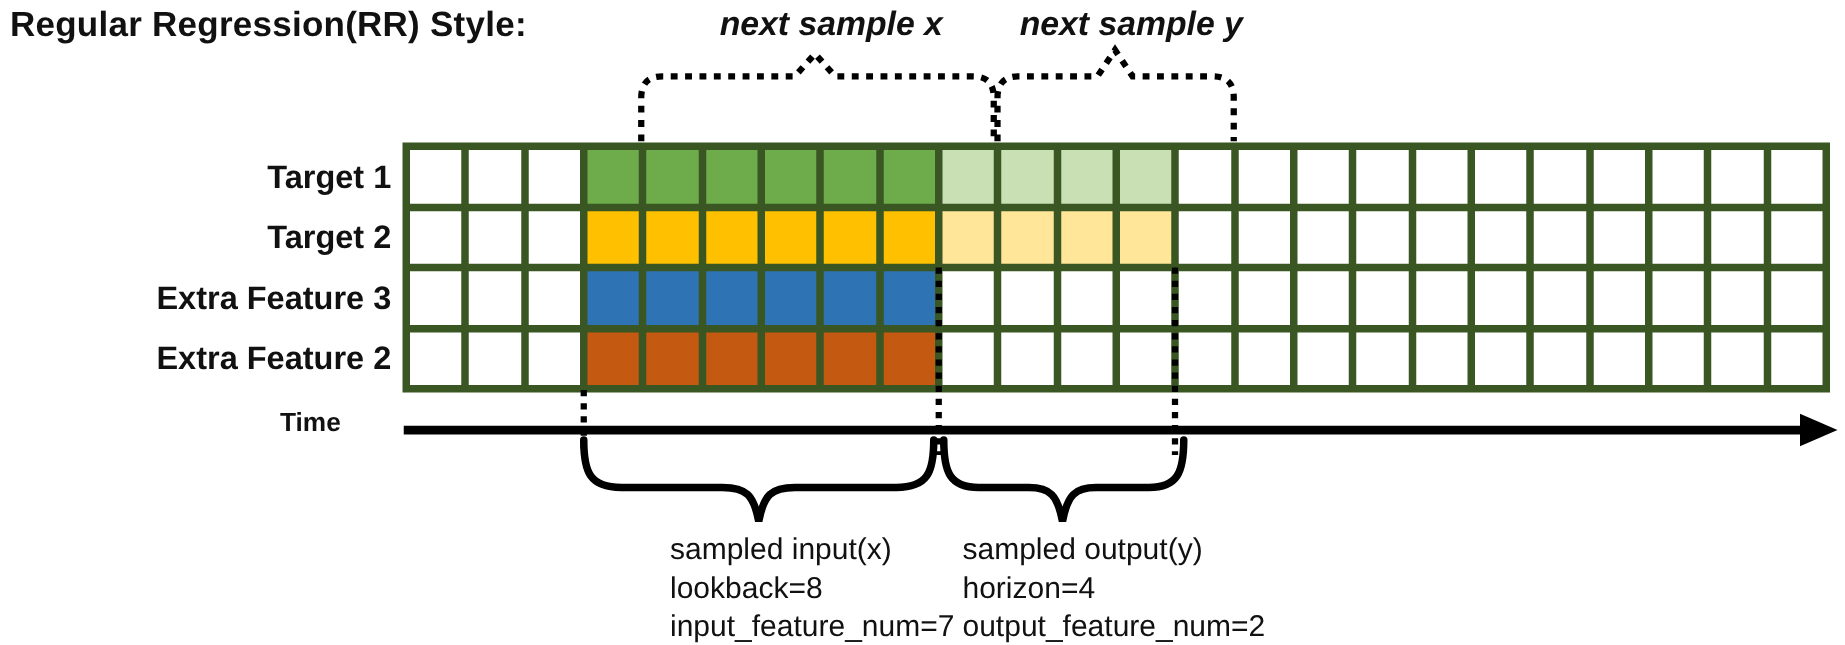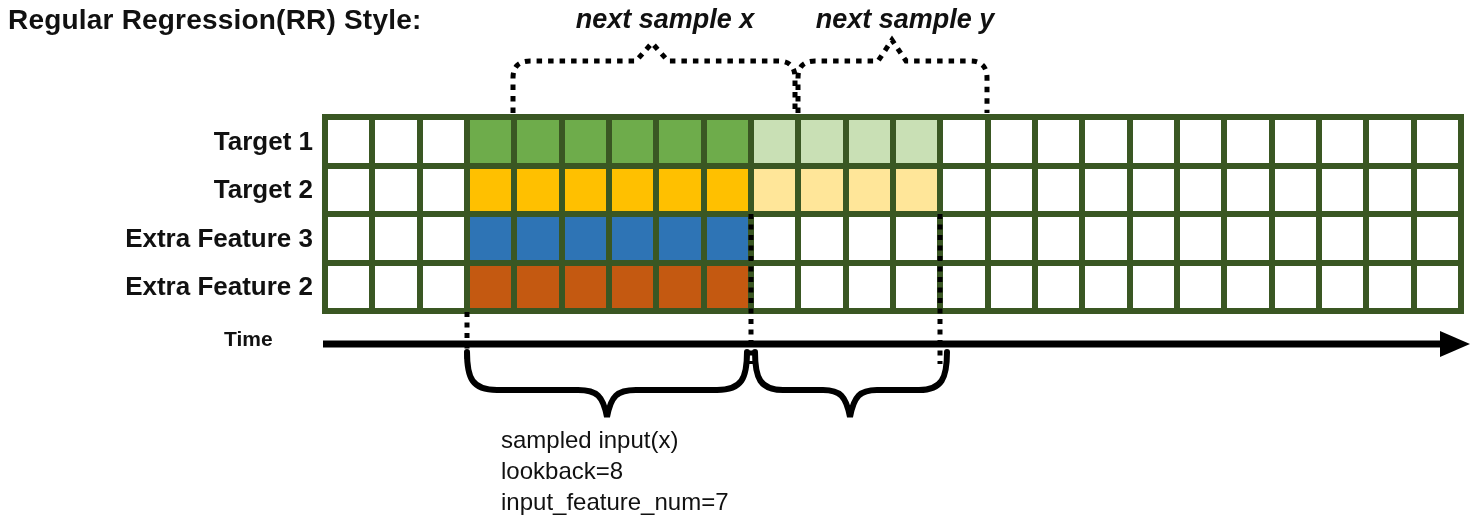--- a/index.html
+++ b/index.html
@@ -35,21 +35,21 @@
   .row-label{
     position:absolute;left:0;width:313px;height:42px;
     line-height:42px;text-align:right;
     font-size:26px;font-weight:700;white-space:nowrap;
   }
   .time-label{
     position:absolute;left:224px;top:327px;
     font-size:21px;font-weight:700;
   }
   .caption{position:absolute;top:424px;font-size:24px;line-height:31px;}
-  .caption.input{left:501px;}
+  .caption.input{left:536px;}
   .caption.output{left:770px;}
   .caption div{white-space:nowrap;}
   svg.overlay{position:absolute;left:0;top:0;pointer-events:none;}
 </style>
 </head>
 <body>
 
 <div class="canvas">
 
   <div class="title">Regular Regression(RR) Style:</div>
@@ -179,14 +179,19 @@
     <path d="M 467 352 C 467 378 472 390 497 390 L 578 390 C 597 390 603 396 607 417 C 611 396 617 390 636 390 L 717 390 C 742 390 747 378 747 352" fill="none" stroke="#000" stroke-width="6" stroke-linecap="round"></path>
 
     <path d="M 755 352 C 755 378 760 390 783 390 L 823 390 C 840 390 846 396 850 417 C 854 396 860 390 877 390 L 919 390 C 942 390 947 378 947 352" fill="none" stroke="#000" stroke-width="6" stroke-linecap="round"></path>
   </svg>
 
   <div class="caption input">
     <div>sampled input(x)</div>
     <div>lookback=8</div>
     <div>input_feature_num=7</div>
   </div>
+  <div class="caption output">
+    <div>sampled output(y)</div>
+    <div>horizon=4</div>
+    <div>output_feature_num=2</div>
+  </div>
 
 </div>
 
 </body></html>

